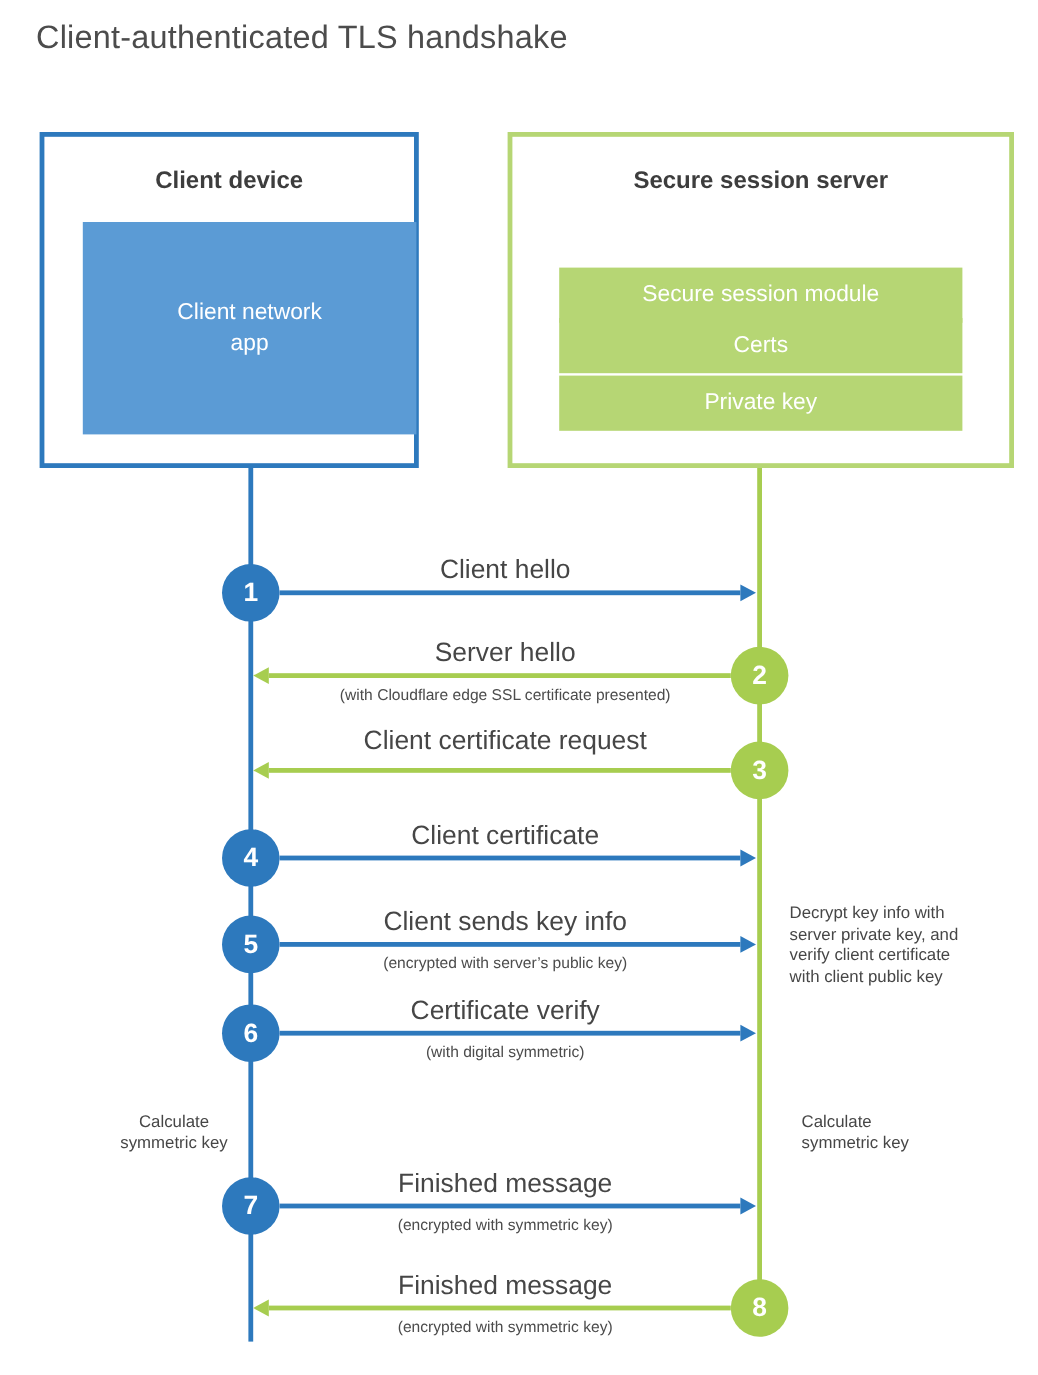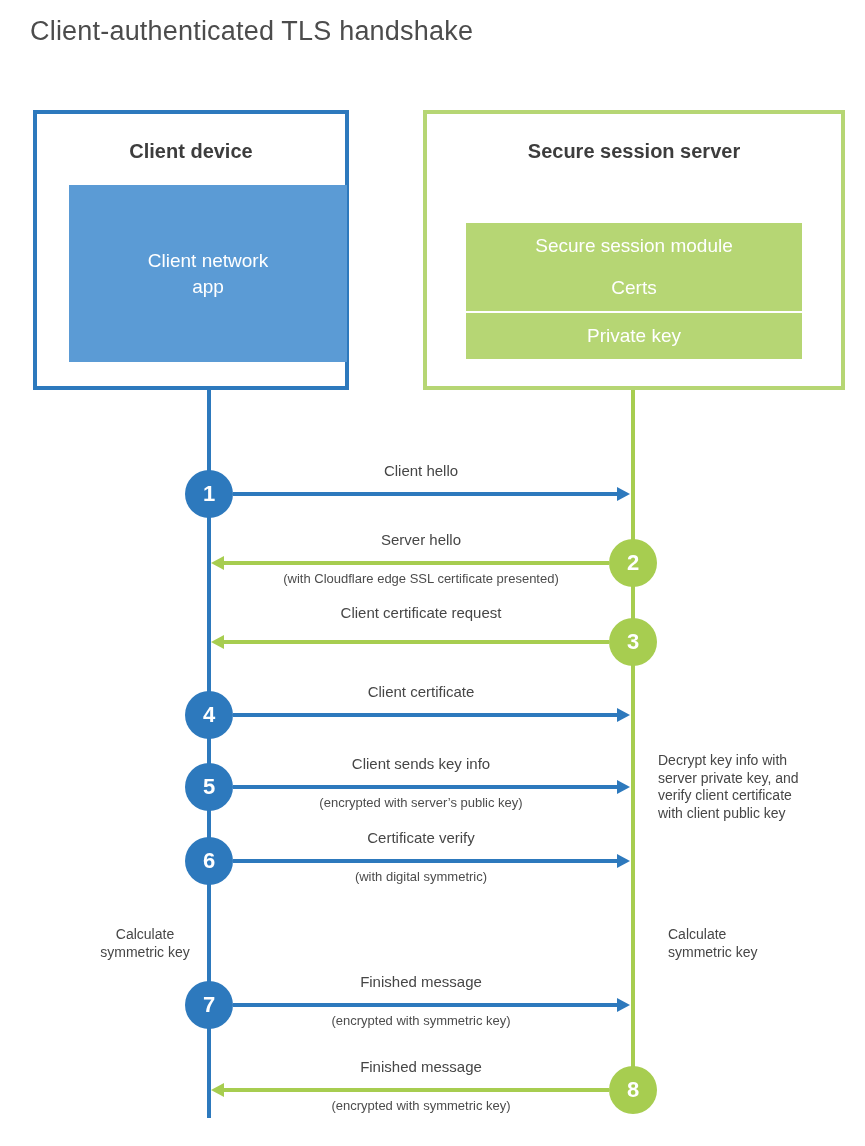--- a/index.html
+++ b/index.html
@@ -36,21 +36,21 @@
   .circle.blue{background:var(--blue);}
   .circle.green{background:var(--green);}
 
   .aline{position:absolute;height:4px;z-index:3;}
   .aline.blue{background:var(--blue);}
   .aline.green{background:var(--green);}
   .head{position:absolute;width:0;height:0;border-top:7px solid transparent;border-bottom:7px solid transparent;z-index:3;}
   .head.right{border-left:13px solid var(--blue);}
   .head.left{border-right:13px solid var(--green);}
 
-  .msg{position:absolute;left:209px;width:424px;text-align:center;font-size:15px;color:#464646;}
+  .msg{position:absolute;left:209px;width:424px;text-align:center;font-size:22px;color:#464646;}
   .sub{position:absolute;left:209px;width:424px;text-align:center;font-size:13px;color:#4c4c4c;}
   .note{position:absolute;font-size:14px;color:#464646;white-space:pre-line;line-height:1.25;}
   .note.center{text-align:center;}
 </style>
 </head>
 <body>
 
 <div class="canvas">
 
   <div class="page-title">Client-authenticated TLS handshake</div>

